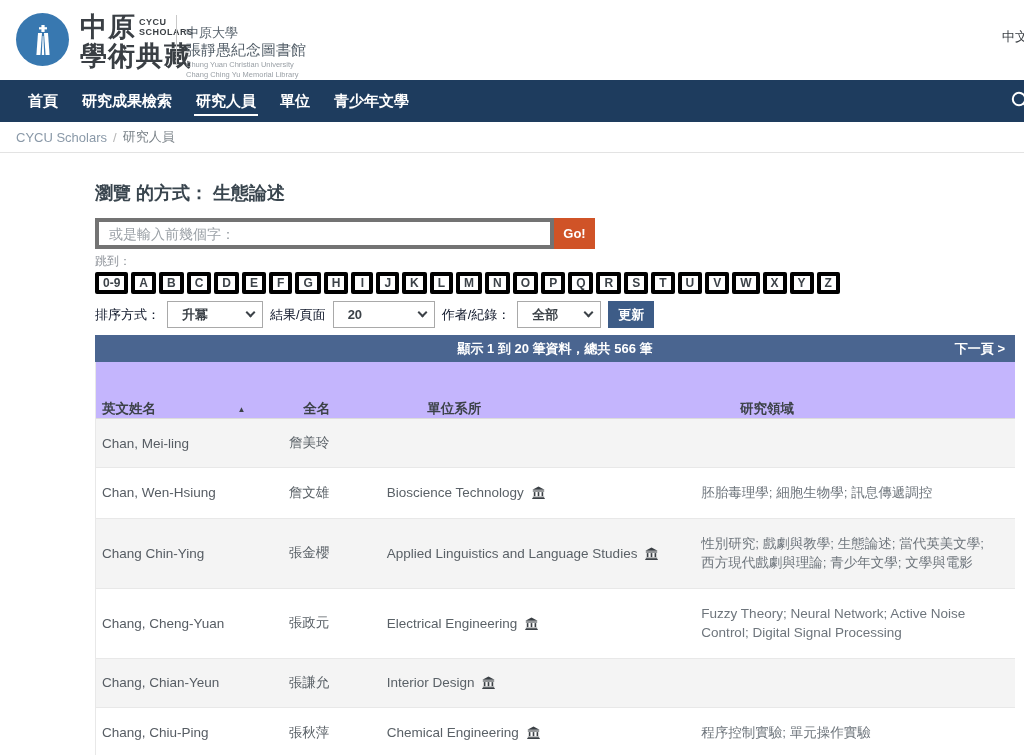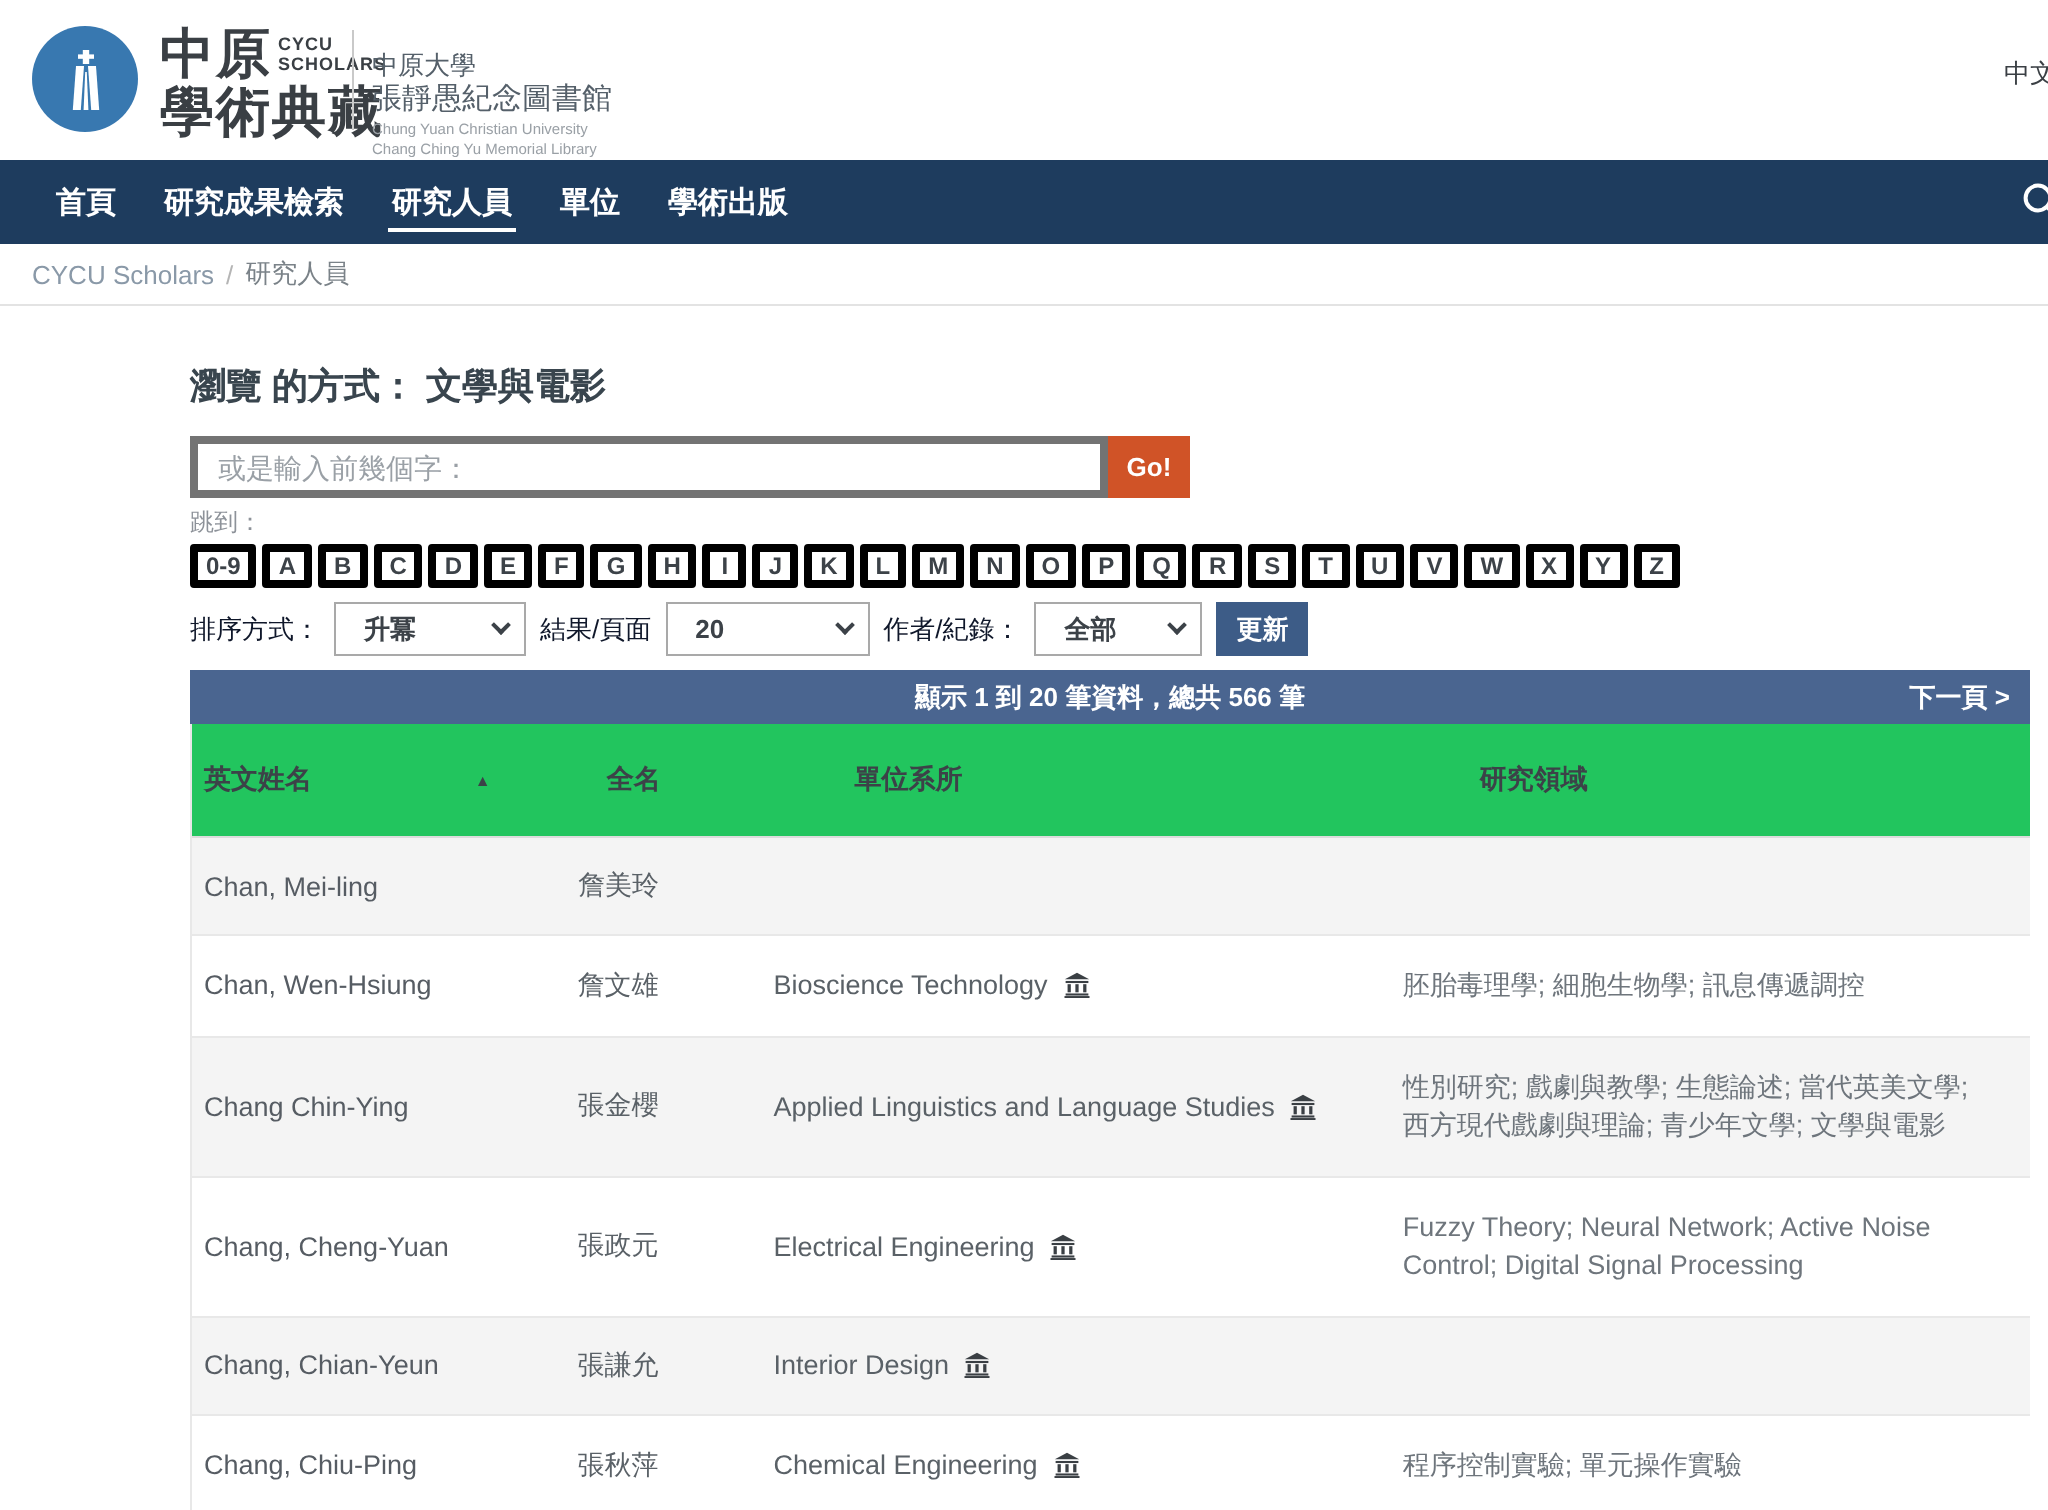--- a/index.html
+++ b/index.html
@@ -66,22 +66,22 @@
   .update-button { height:27px; padding:0 10px; background:#3d5c87; color:#fff; border:none;
     font-size:13px; font-weight:bold; cursor:pointer; font-family:inherit; }
 
   .pagination-bar { margin-top:7px; height:27px; background:#4a6590; color:#fff;
     display:flex; align-items:center; position:relative; }
   .page-summary { flex:1; text-align:center; font-size:13px; font-weight:bold; }
   .next-page { position:absolute; right:10px; font-size:13px; font-weight:bold; cursor:pointer; }
 
   
   .people-table { border-left:1px solid #e8e8e8; }
-  .thead-row { display:flex; height:57px; align-items:center; border-bottom:1px solid #dcdcdc;
-    background:#22c55e; font-size:13.5px; font-weight:bold; color:#3c4248;gap:36px; }
+  .thead-row { display:flex; height:57px; align-items:flex-end; border-bottom:1px solid #dcdcdc;
+    background:#c4b5fd; font-size:13.5px; font-weight:bold; color:#3c4248;gap:36px; }
   .cell { padding-left:6px; padding-right:14px; }
   .c1 { width:187px; } .c2 { width:98px; } .c3 { width:315px; } .c4 { width:320px; }
   .th-en { display:flex; align-items:center; justify-content:space-between; }
   .sort-arrow { font-size:8px; color:#3c4248; margin-right:2px; }
 
   .person-row { display:flex; align-items:center; border-bottom:1px solid #e8e8e8;
     font-size:13.5px; color:#5a6167; padding:15px 0; min-height:48px; }
   .person-row:nth-child(odd) { background:#f4f4f4; }
   .en-name { color:#565c63; cursor:pointer; }
   .dept-link { cursor:pointer; }
@@ -124,38 +124,38 @@
 <nav class="main-nav">
   <ul class="nav-list" id="nav-list">
   <li class="nav-item">首頁</li>
 
   <li class="nav-item">研究成果檢索</li>
 
   <li class="nav-item active">研究人員</li>
 
   <li class="nav-item">單位</li>
 
-  <li class="nav-item">學術出版</li>
+  <li class="nav-item">青少年文學</li>
 </ul>
   <div class="nav-search">
     <svg width="22" height="22" viewBox="0 0 22 22">
       <circle cx="9" cy="9" r="6.2" fill="none" stroke="#fff" stroke-width="2"></circle>
       <line x1="13.6" y1="13.6" x2="19" y2="19" stroke="#fff" stroke-width="2"></line>
     </svg>
   </div>
 </nav>
 
 <div class="breadcrumb">
   <span class="crumb-root">CYCU Scholars</span>
   <span class="crumb-sep">/</span>
   <span class="crumb-current">研究人員</span>
 </div>
 
 <main class="content">
-  <h1 class="page-title">瀏覽 的方式： 文學與電影</h1>
+  <h1 class="page-title">瀏覽 的方式： 生態論述</h1>
 
   <div class="search-row">
     <input class="prefix-input" type="text" placeholder="或是輸入前幾個字：" style="">
     <button class="go-button">Go!</button>
   </div>
 
   <div class="jump-label">跳到：</div>
   <div class="letters-row" id="letters-row">
   <div class="letter-box">0-9</div>
 

